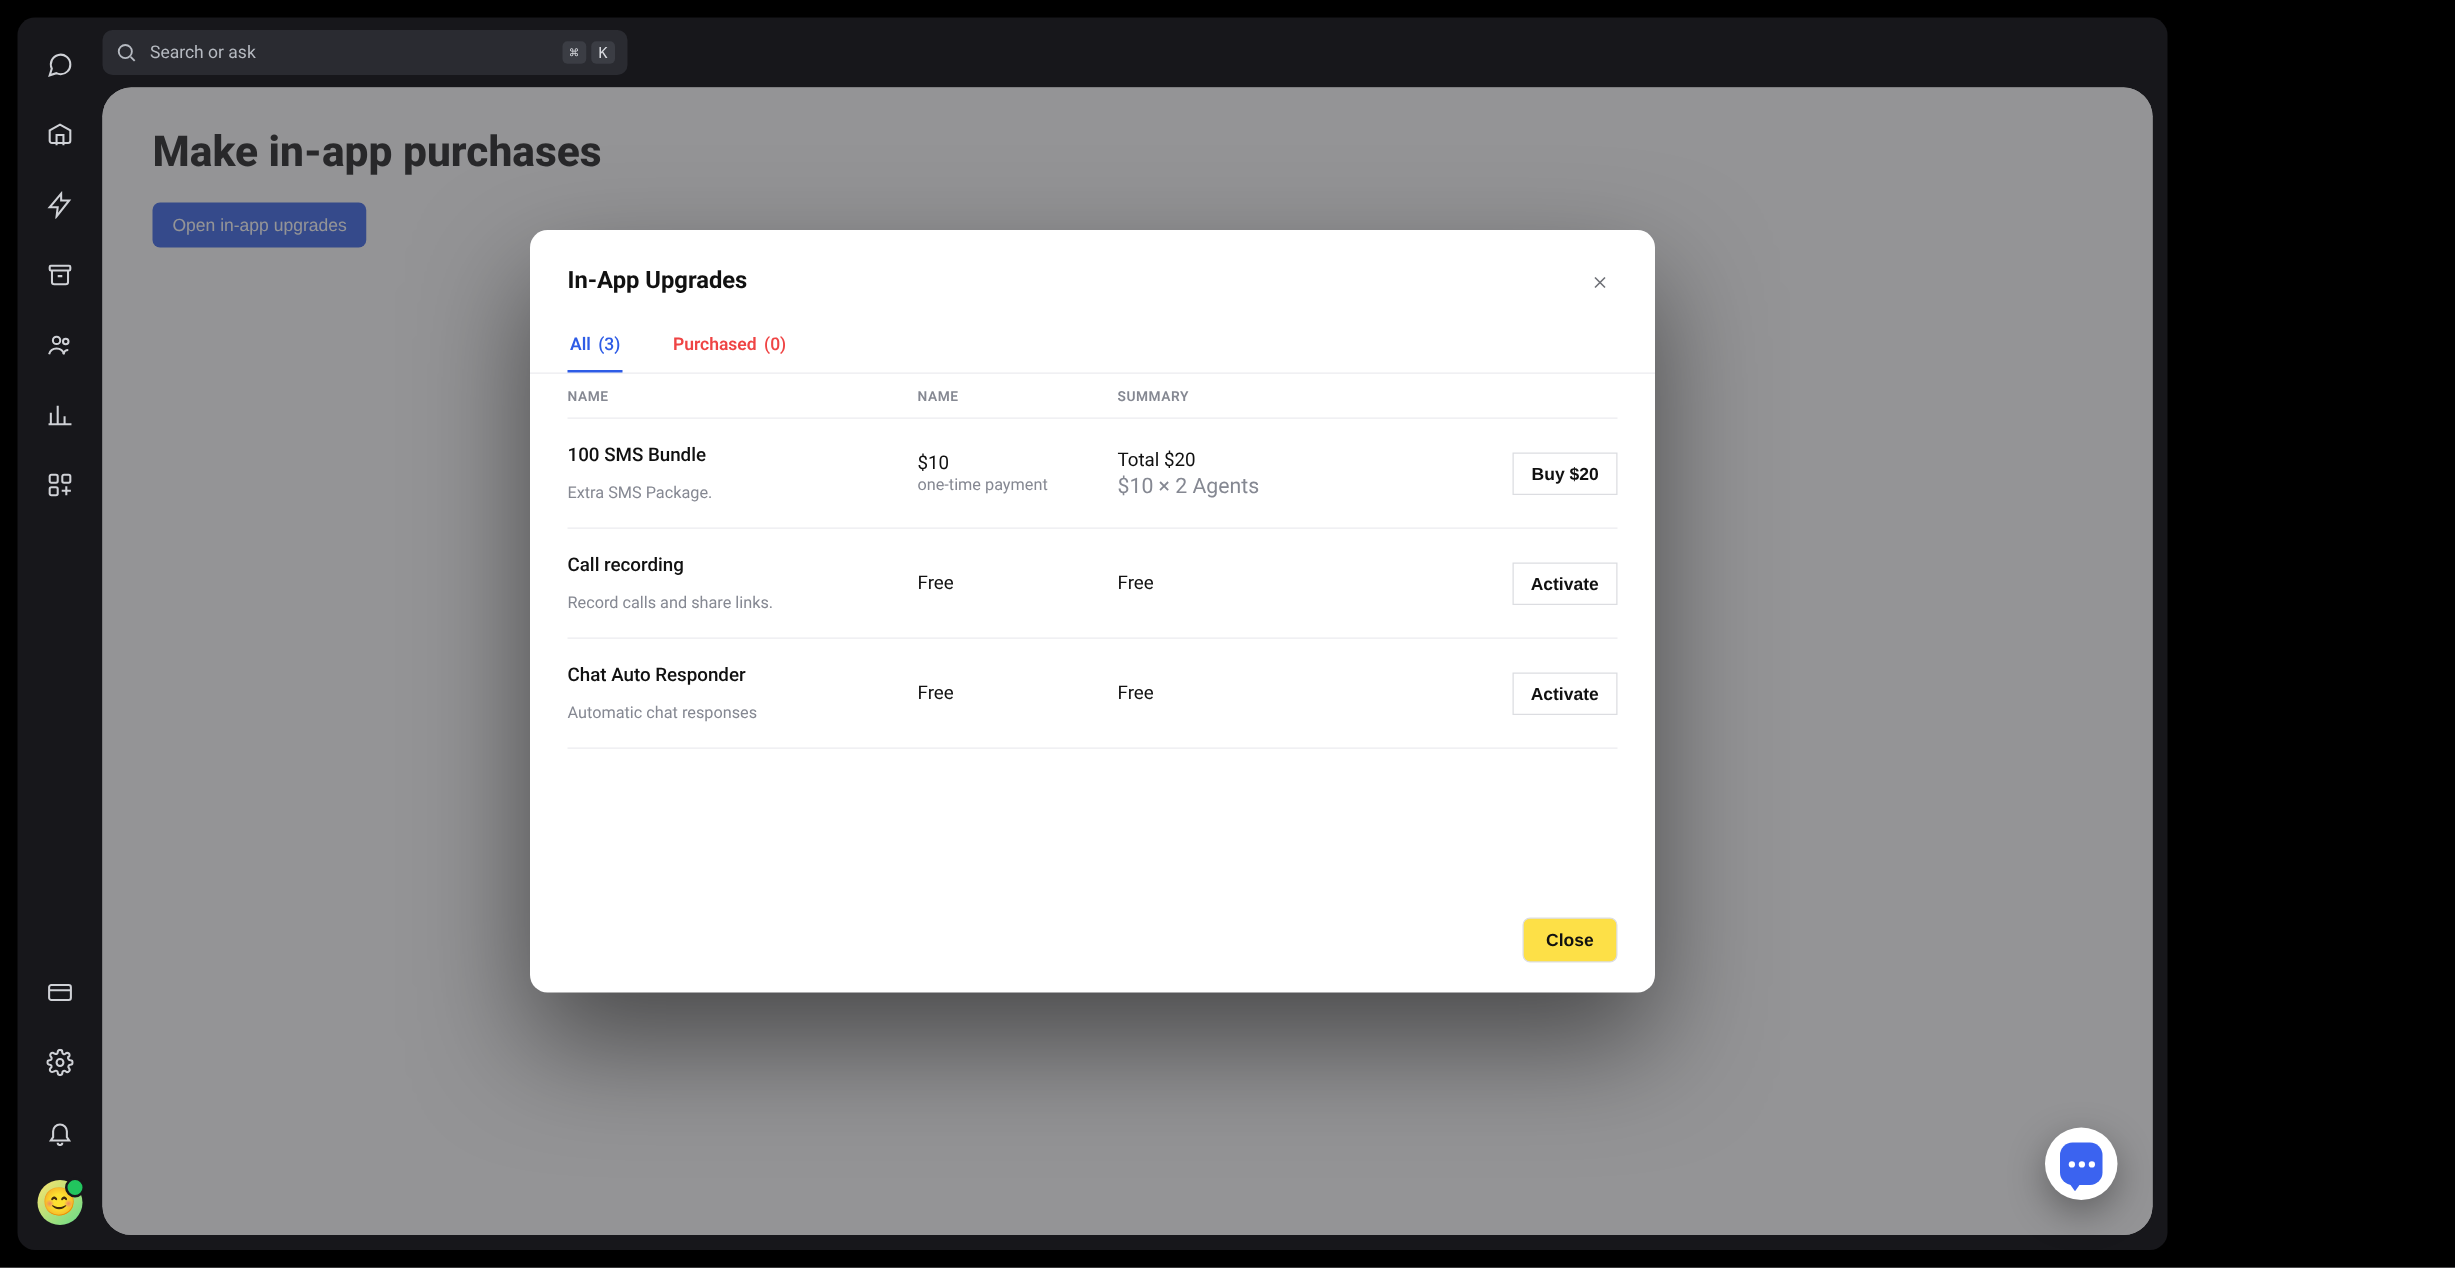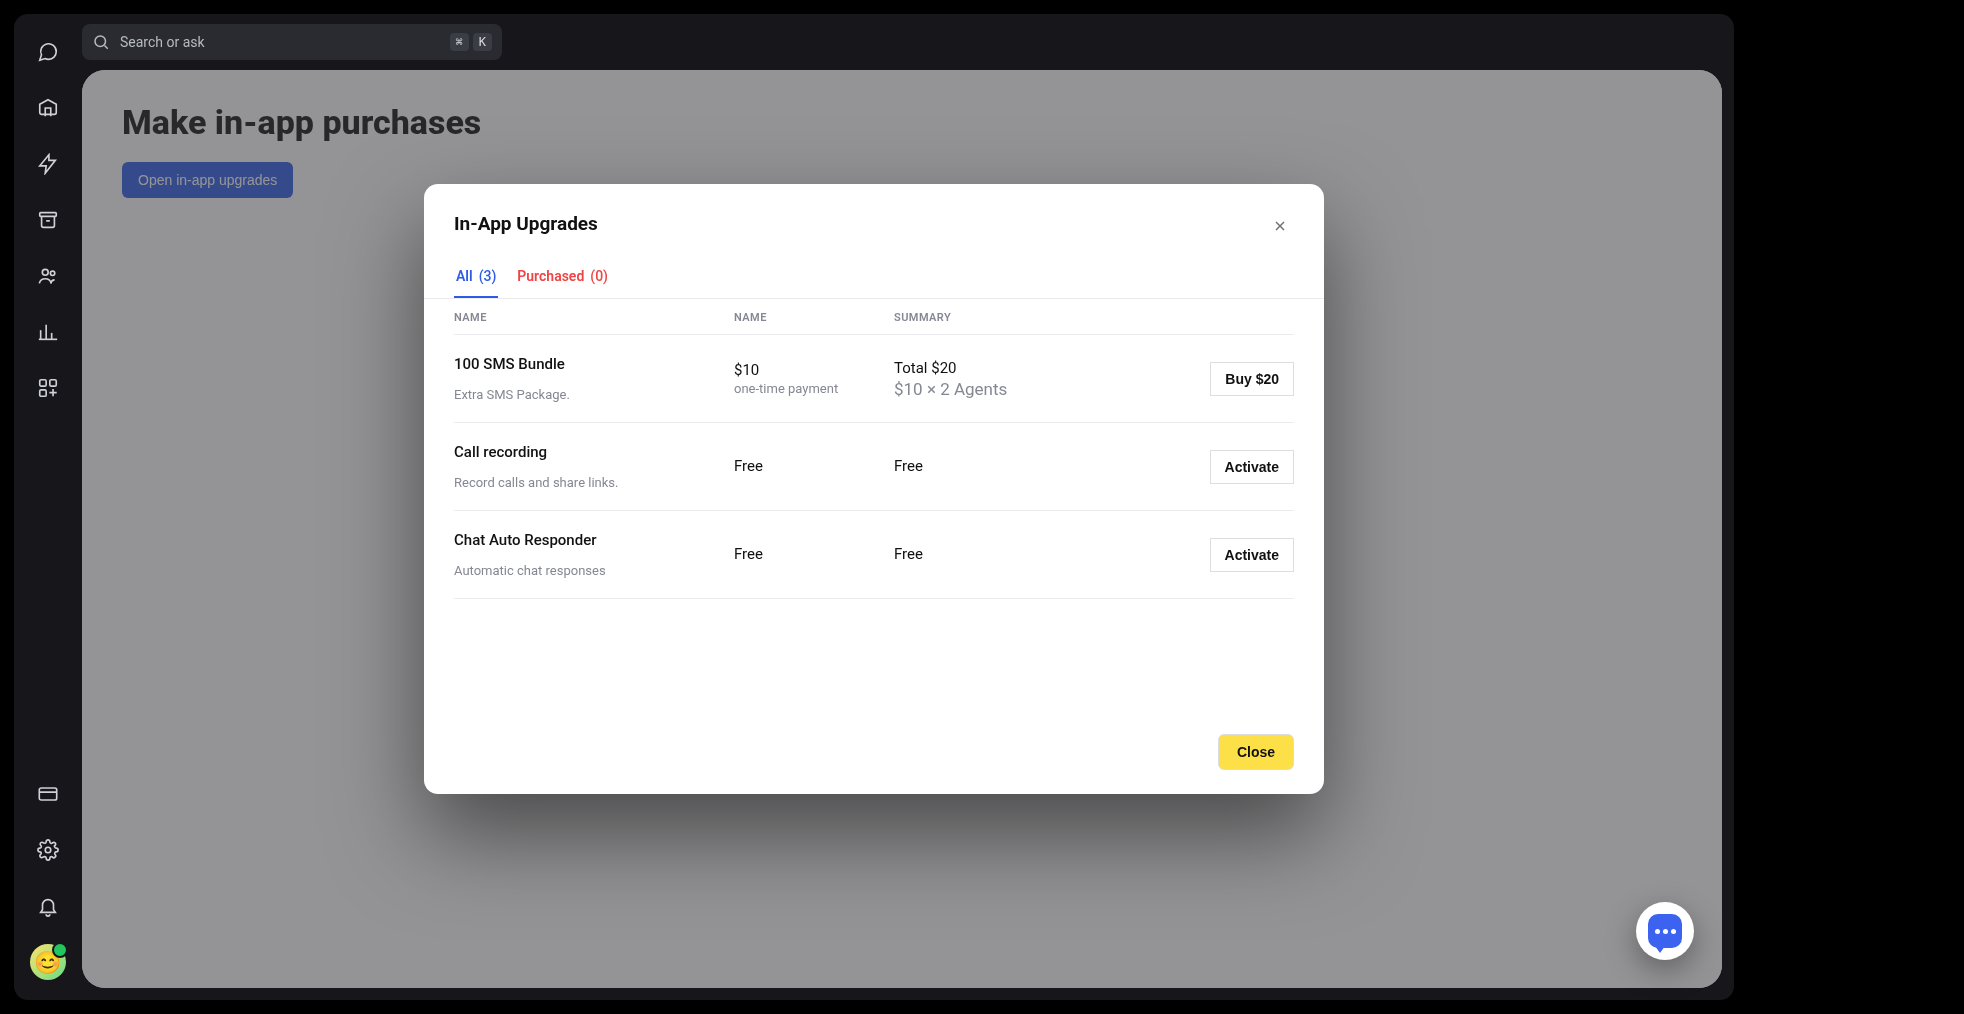--- a/index.html
+++ b/index.html
@@ -131,21 +131,21 @@
     margin-bottom: 18px;
   }
   .modal-title{ font-size:19px; font-weight:700; color:#111;}
   .close-x{
     width:28px;height:28px;display:flex;align-items:center;justify-content:center;
     color:#6d6f76; cursor:pointer; border-radius:6px;
   }
   .close-x svg{width:16px;height:16px;stroke:currentColor;stroke-width:2;fill:none;}
 
   .tabs{
-    display:flex; gap:17px;
+    display:flex; gap:38px;
     border-bottom:1px solid #ececef;
     padding: 0 30px;
     margin: 0 -30px;
   }
   .tab{
     padding: 10px 2px 12px;
     font-size:14px; color:#ef4444; font-weight:600;
     cursor:pointer; border-bottom:2px solid transparent;
     display:flex; gap:6px;
   }

